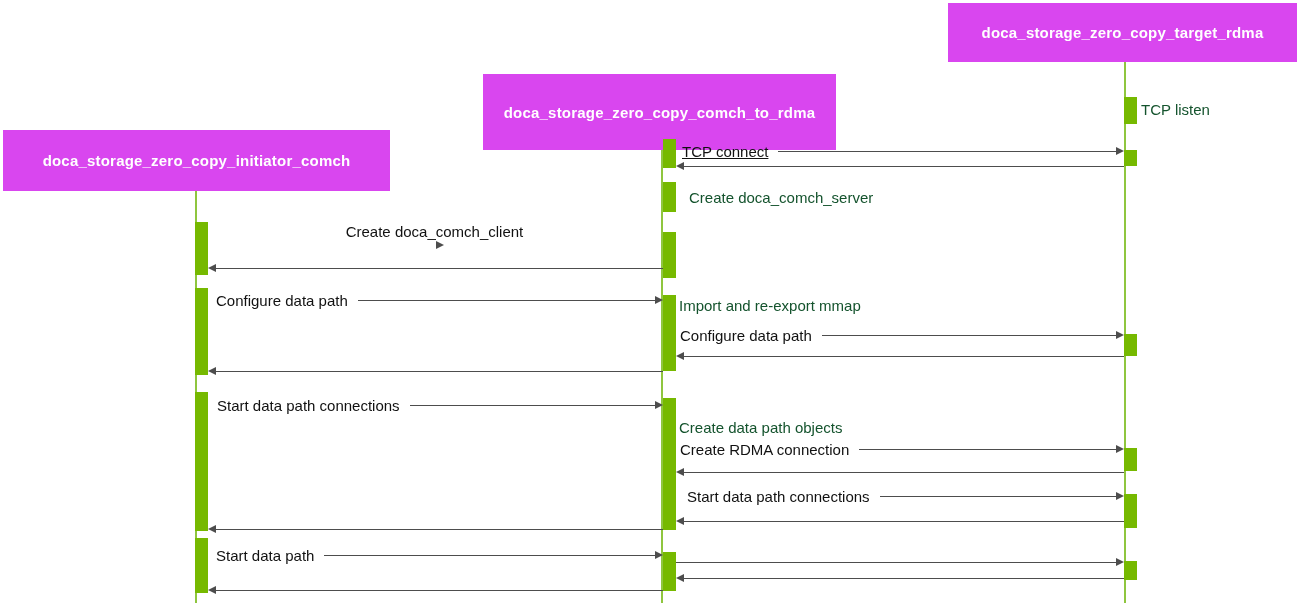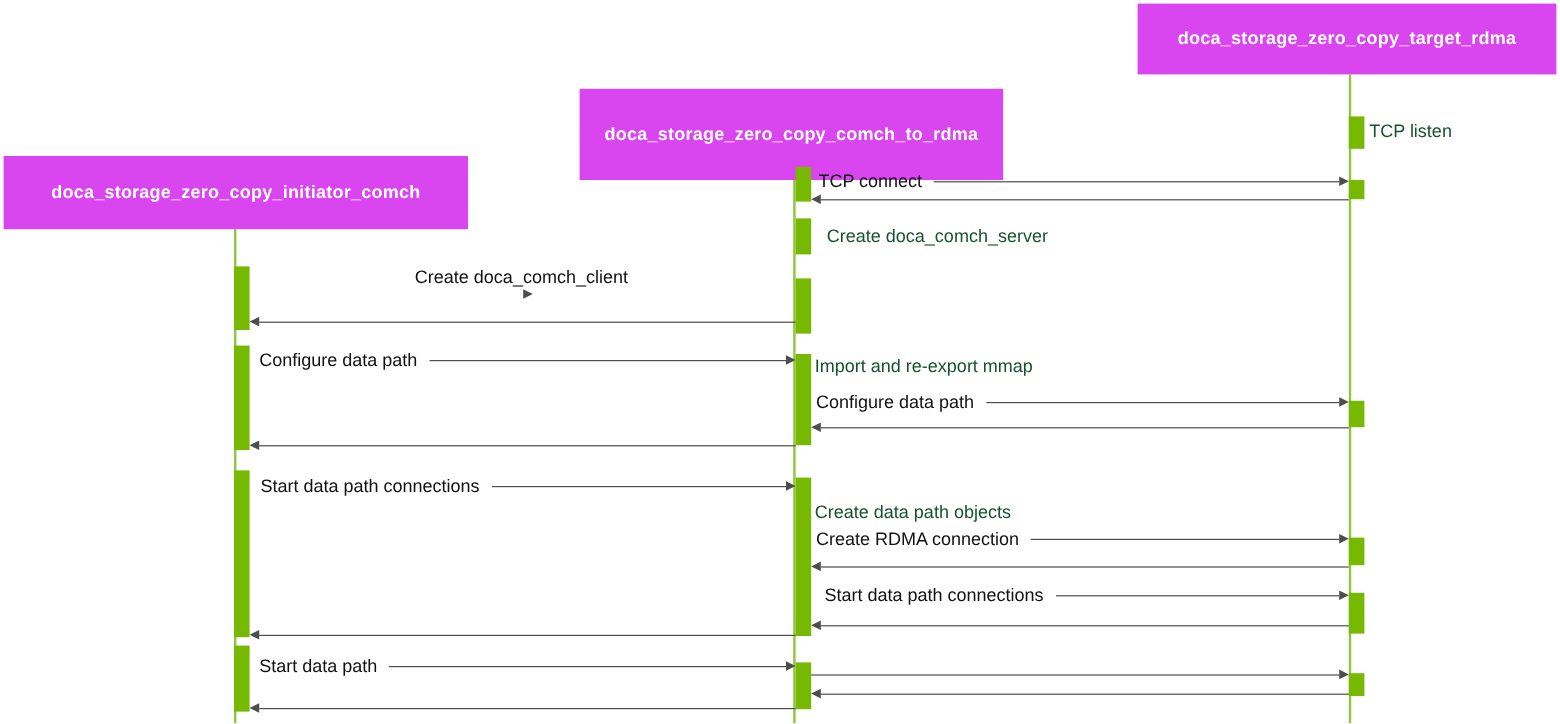--- a/index.html
+++ b/index.html
@@ -59,21 +59,21 @@
   <div class="bar" style="left:1124px;top:334px;height:22px;"></div>
   <div class="bar" style="left:1124px;top:448px;height:23px;"></div>
   <div class="bar" style="left:1124px;top:494px;height:34px;"></div>
   <div class="bar" style="left:1124px;top:561px;height:19px;"></div>
 
   <div class="selflbl" style="left:1141px;top:101px;">TCP listen</div>
   <div class="selflbl" style="left:689px;top:189px;">Create doca_comch_server</div>
   <div class="selflbl" style="left:679px;top:297px;">Import and re-export mmap</div>
   <div class="selflbl" style="left:679px;top:419px;text-align:center;">Create data path objects</div>
 
-  <div class="call" style="left:682px;top:141px;width:442px;">
+  <div class="call" style="left:682px;top:141px;width:442px;text-decoration:underline;">
     <span class="lbl">TCP connect</span>
     <div class="ln"></div>
     <div class="ah-r"></div>
   </div>
   <div class="call" style="left:216px;top:223px;width:447px;flex-direction:column;">
     <span class="lbl">Create doca_comch_client</span>
     <div class="ln"></div>
     <div class="ah-r"></div>
   </div>
   <div class="call" style="left:216px;top:290px;width:447px;">

